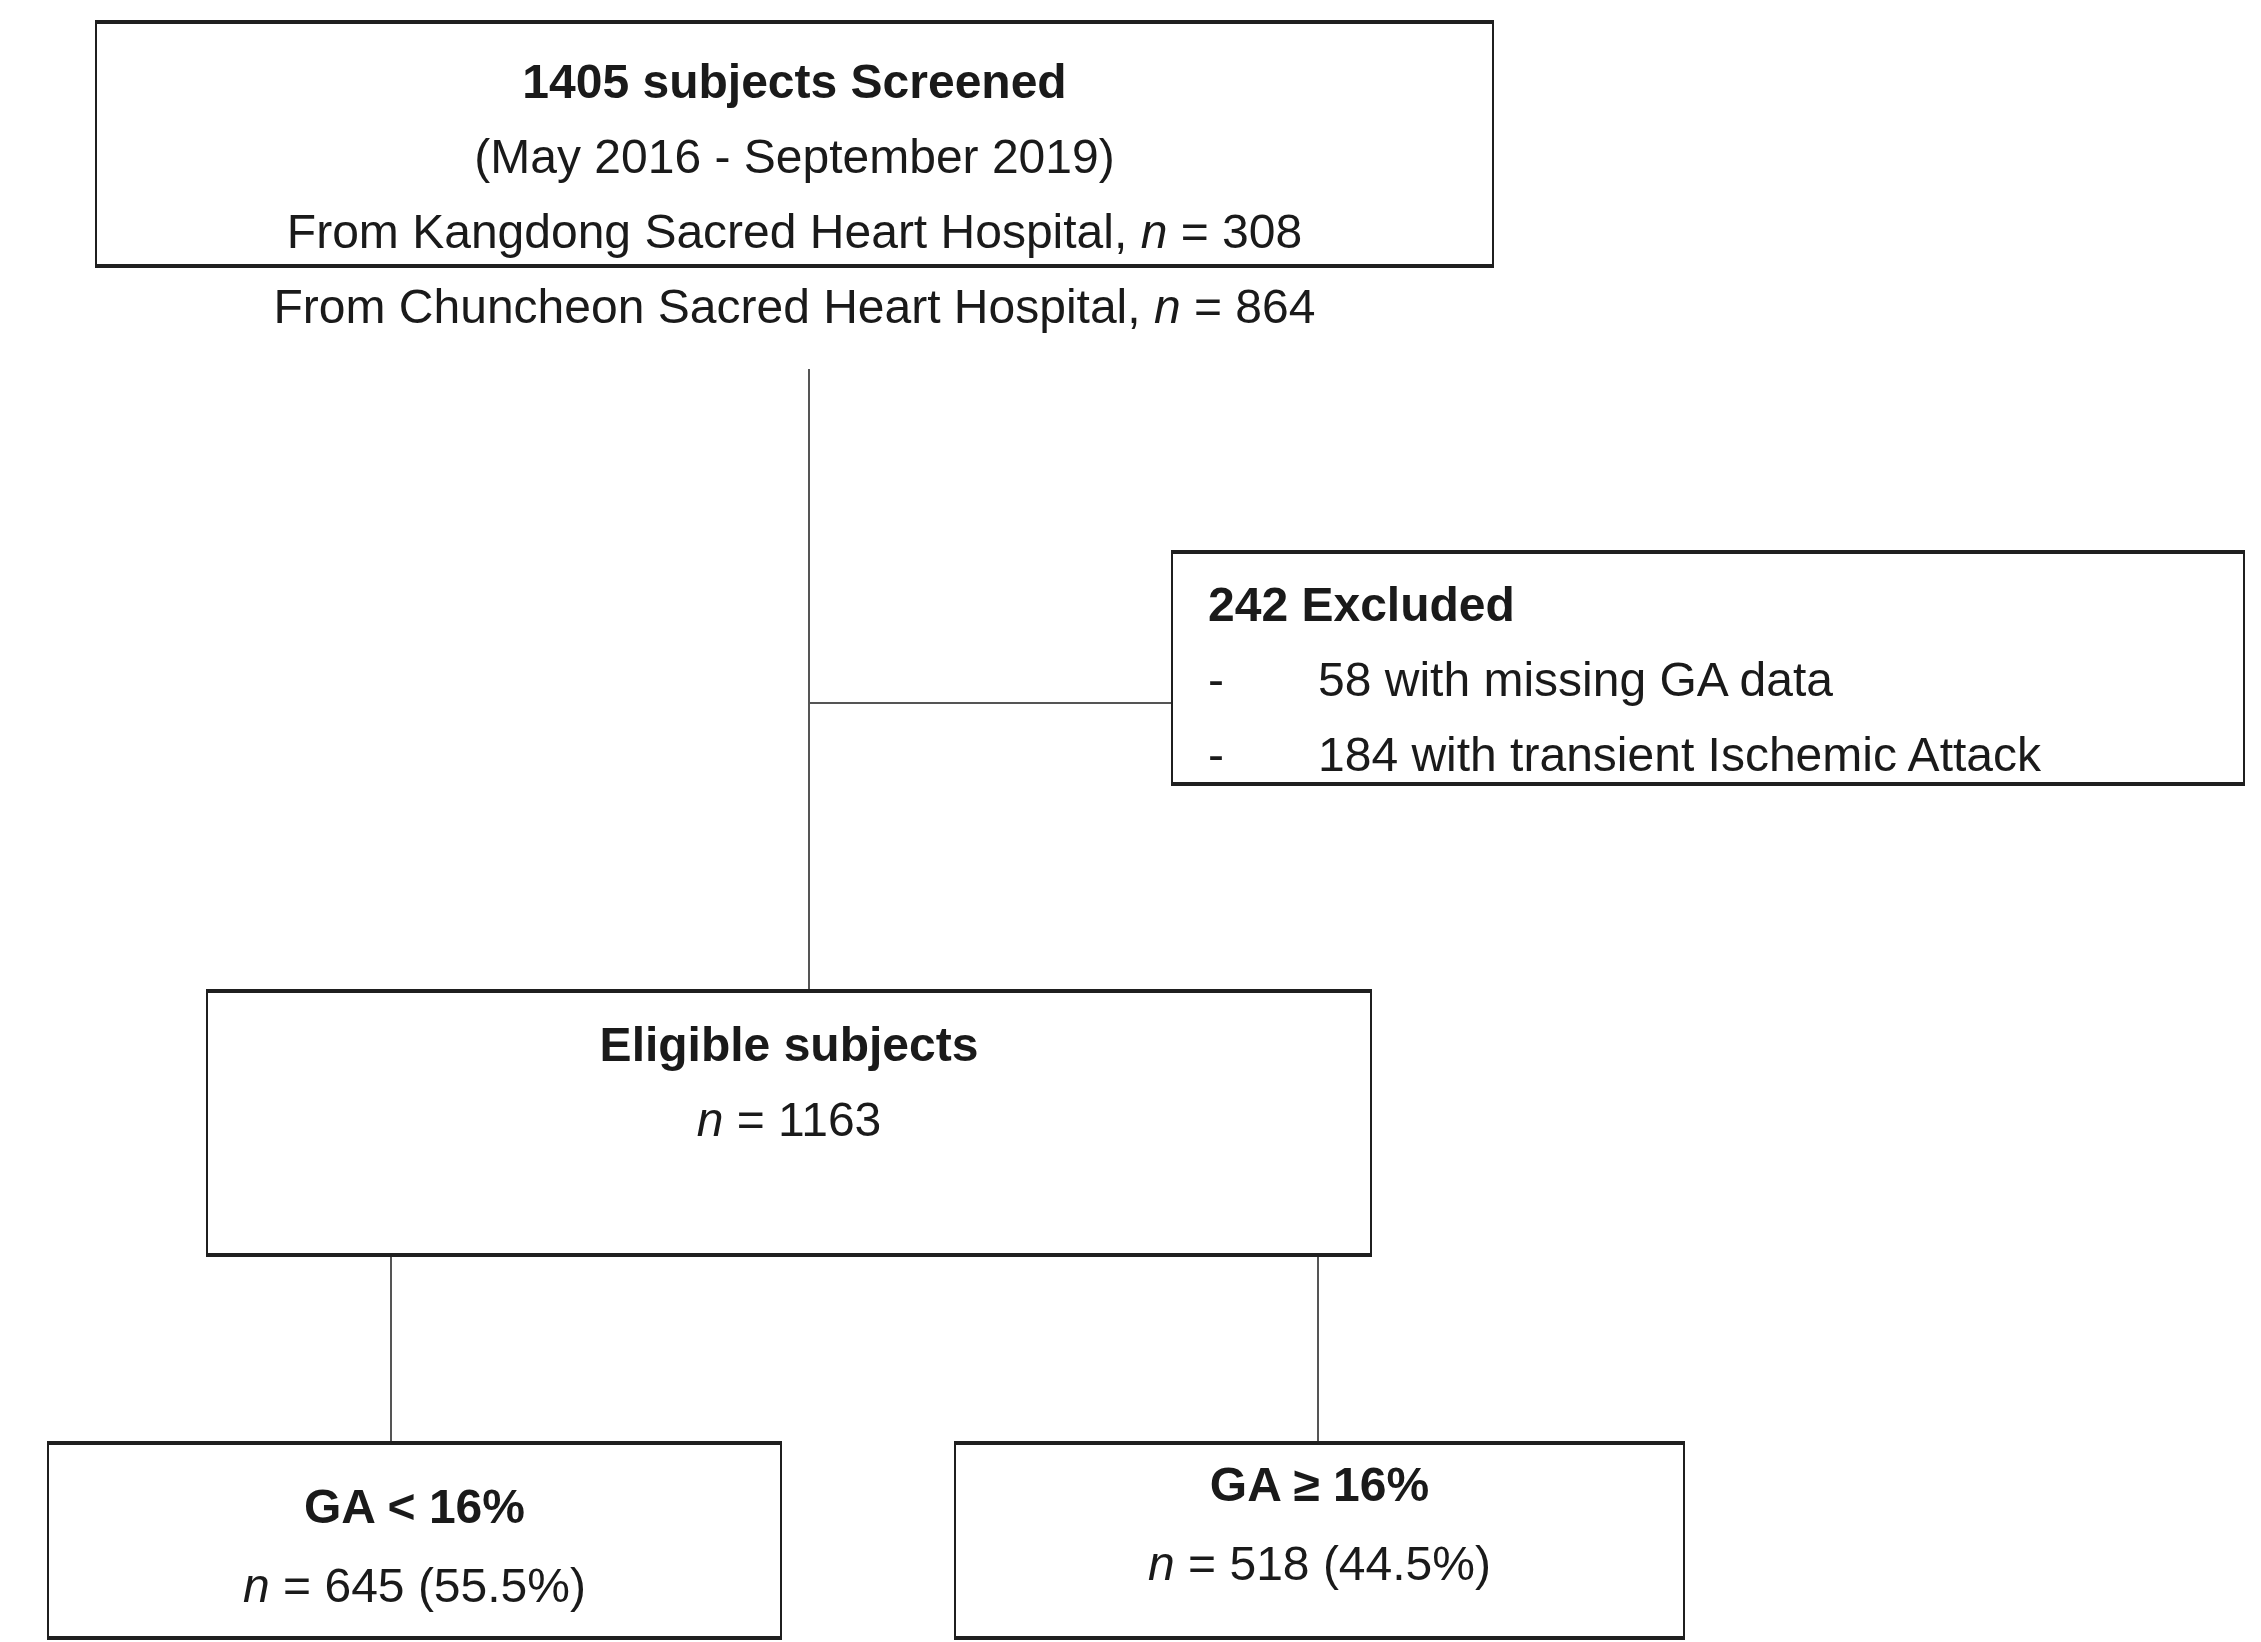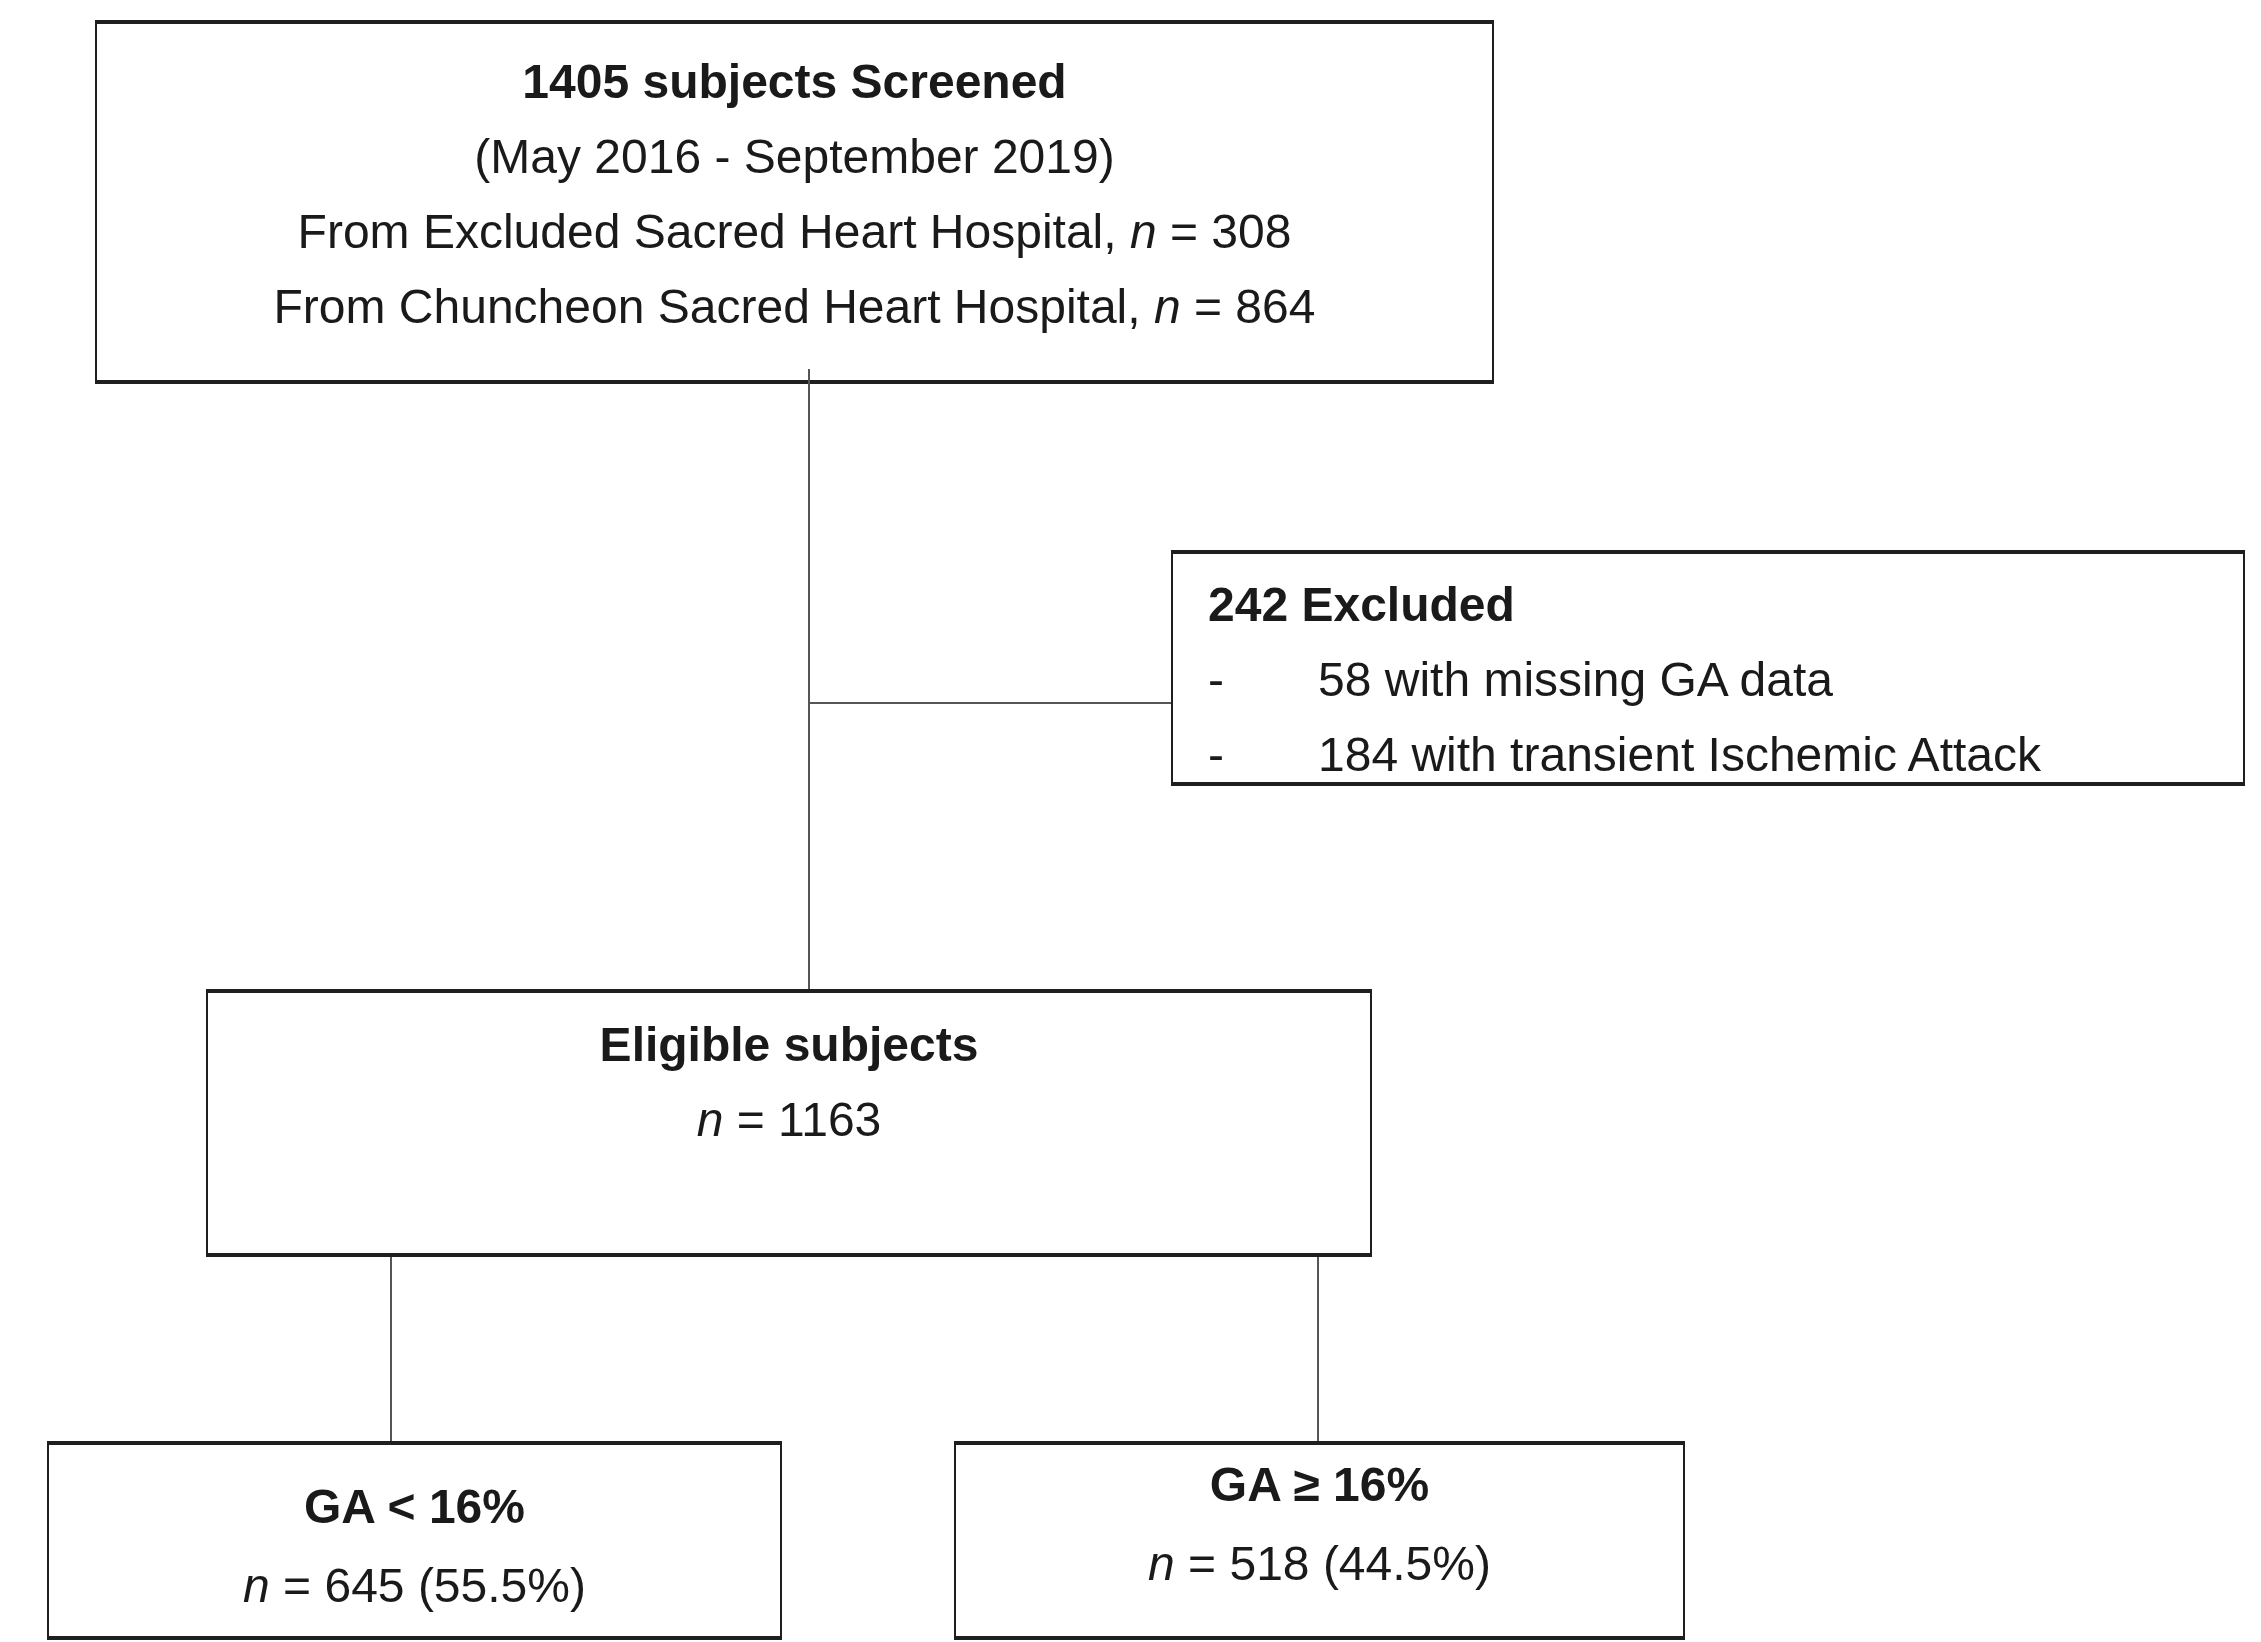--- a/index.html
+++ b/index.html
@@ -23,21 +23,21 @@
   .line {
     font-size: 48px;
     line-height: 75px;
     white-space: nowrap;
   }
   .bold { font-weight: bold; }
   .it { font-style: italic; }
   .center { text-align: center; }
   .connector { position: absolute; background: #555555; }
 
-  #box-screened { left: 95px; top: 20px; width: 1399px; height: 364px; padding-top: 20px; }
+  #box-screened { left: 95px; top: 20px; width: 1399px; height: 248px; padding-top: 20px; }
   #box-excluded { left: 1171px; top: 550px; width: 1074px; height: 236px; padding: 13.3px 0 0 35px; }
   .ex-item { display: flex; }
   .ex-item:first-of-type { margin-top: 6.7px; }
   .ex-bullet { width: 110px; flex: 0 0 110px; }
   #box-eligible { left: 206px; top: 989px; width: 1166px; height: 268px; padding-top: 14px; }
   #box-ga-low  { left: 23px;   top: 1441px; width: 735px; height: 199px; padding-top: 22px; margin-left: 24px; }
   #box-ga-high { left: 954px; top: 1441px; width: 731px; height: 199px; }
   #box-ga-low .line, #box-ga-high .line { line-height: 79px; }
 
   #line-screened-eligible { left: 808px; top: 369px; width: 2px; height: 620px; }
@@ -46,21 +46,21 @@
   #line-eligible-gahigh   { left: 1317px; top: 1257px; width: 2px; height: 184px; }
 </style>
 </head>
 <body>
 
 <div class="canvas">
 
   <div class="box center" id="box-screened">
     <div class="line bold">1405 subjects Screened</div>
     <div class="line">(May 2016 - September 2019)</div>
-    <div class="line"><span>From Excluded Sacred Heart Hospital, </span><span class="it">n</span><span> = 308</span></div>
+    <div class="line"><span>From Kangdong Sacred Heart Hospital, </span><span class="it">n</span><span> = 308</span></div>
     <div class="line"><span>From Chuncheon Sacred Heart Hospital, </span><span class="it">n</span><span> = 864</span></div>
   </div>
 
   <div class="connector" id="line-screened-eligible"></div>
 
   <div class="connector" id="line-branch-excluded"></div>
 
   <div class="box" id="box-excluded">
     <div class="line bold">242 Excluded</div>
     <div class="line ex-item">

